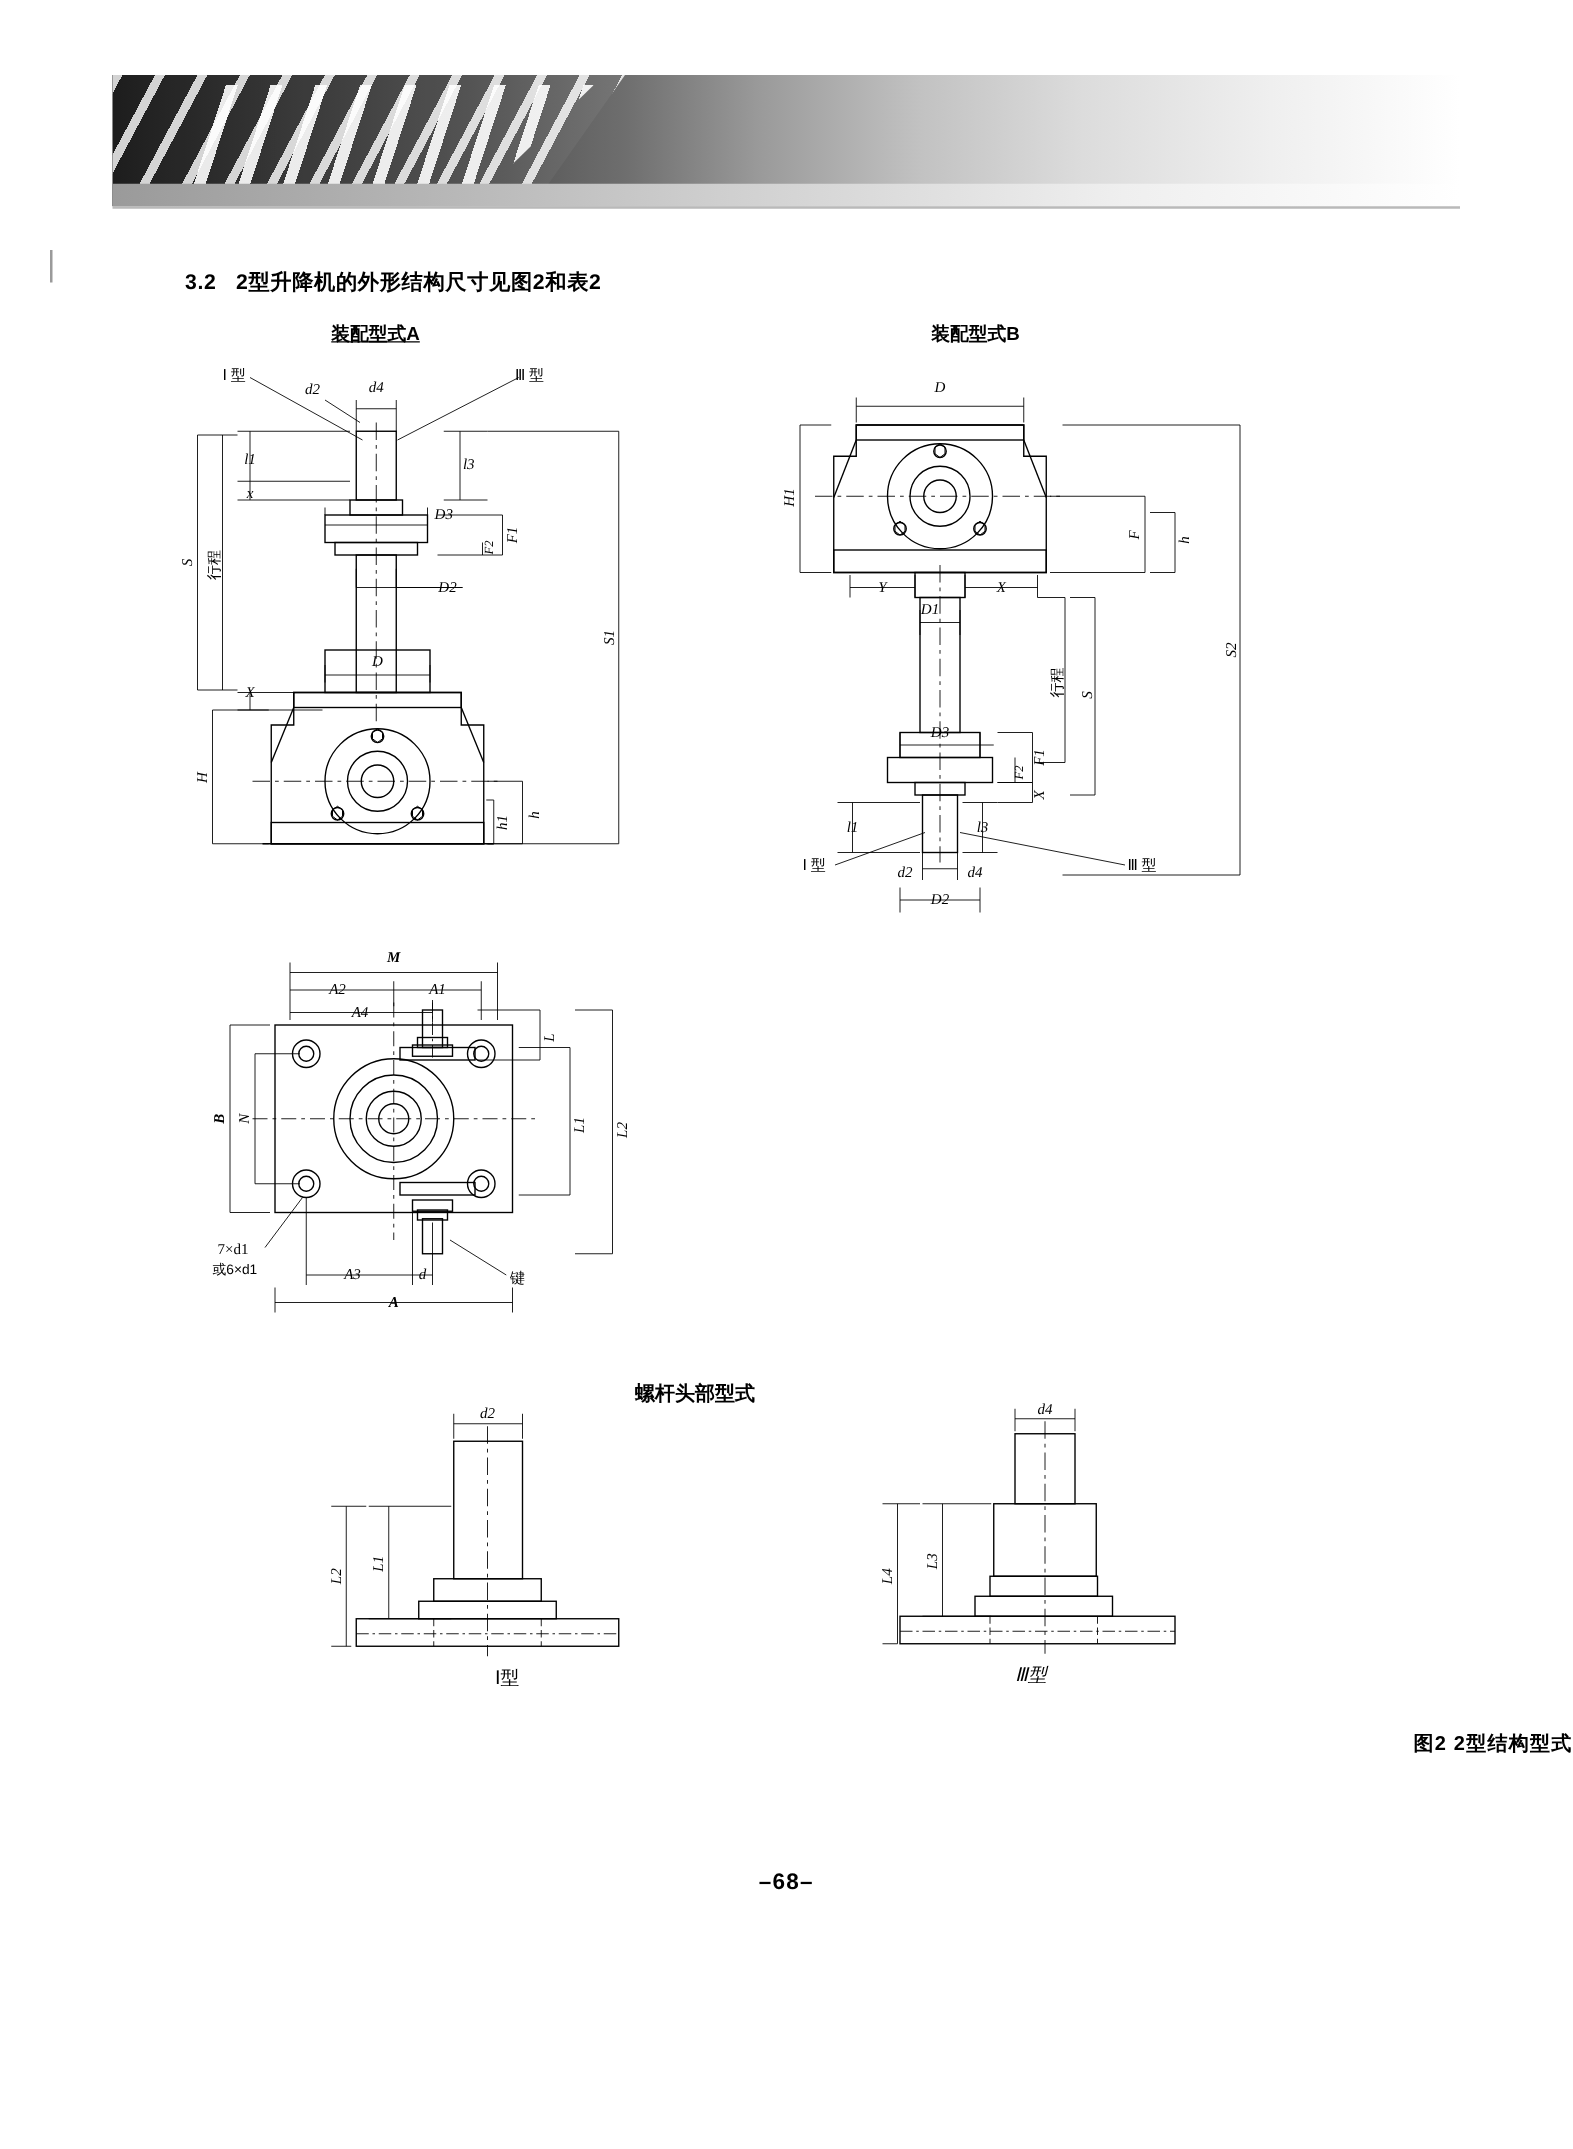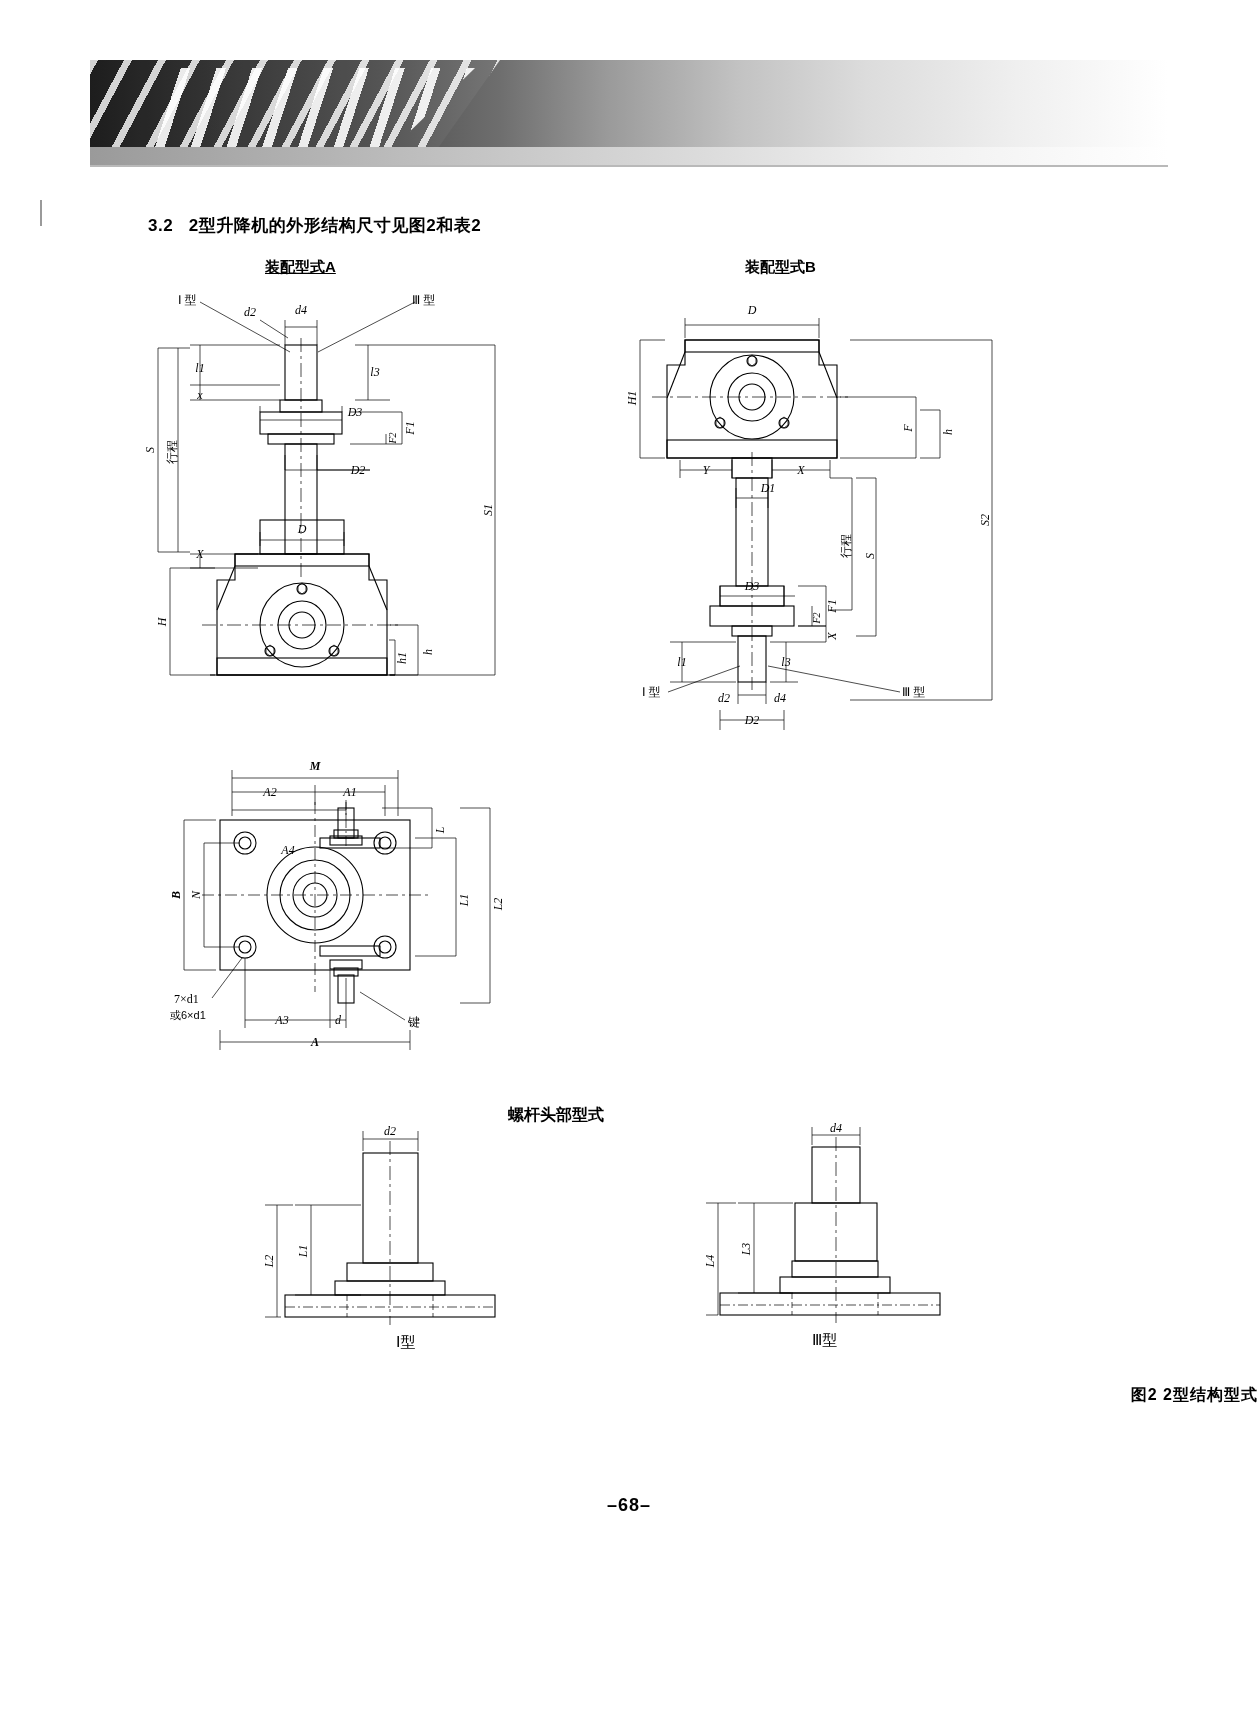--- a/index.html
+++ b/index.html
@@ -384,21 +384,21 @@
     <line x1="280" y1="412" x2="148" y2="386"></line>
   </g>
 </svg>
 
   <div class="lbl ital horiz" style="left:132px; top:30px;">D</div>
   <div class="lbl ital vert" style="left:12px; top:118px;">H1</div>
   <div class="lbl ital vert" style="left:288px; top:148px;">F</div>
   <div class="lbl ital vert" style="left:328px; top:152px;">h</div>
   <div class="lbl ital horiz" style="left:86px; top:190px;">Y</div>
   <div class="lbl ital horiz" style="left:181px; top:190px;">X</div>
-  <div class="lbl ital horiz" style="left:148px; top:208px;">D1</div>
+  <div class="lbl ital horiz" style="left:124px; top:208px;">D1</div>
   <div class="lbl cn vert" style="left:226px; top:266px;">行程</div>
   <div class="lbl ital vert" style="left:250px; top:276px;">S</div>
   <div class="lbl ital vert" style="left:365px; top:240px;">S2</div>
   <div class="lbl ital horiz" style="left:132px; top:306px;">D3</div>
   <div class="lbl ital vert" style="left:212px; top:326px;">F1</div>
   <div class="lbl ital vert" style="left:196px; top:338px; font-size:10px;">F2</div>
   <div class="lbl ital vert" style="left:212px; top:356px;">X</div>
   <div class="lbl ital horiz" style="left:62px; top:382px;">l1</div>
   <div class="lbl ital horiz" style="left:166px; top:382px;">l3</div>
   <div class="lbl ital horiz" style="left:104px; top:418px;">d2</div>
@@ -491,21 +491,21 @@
 
     <line x1="42" y1="268" x2="72" y2="228"></line>
 
     <line x1="235" y1="290" x2="190" y2="262"></line>
   </g>
 </svg>
 
   <div class="lbl ital horiz" style="left:145px; top:36px; font-weight:bold;">M</div>
   <div class="lbl ital horiz" style="left:100px; top:62px;">A2</div>
   <div class="lbl ital horiz" style="left:180px; top:62px;">A1</div>
-  <div class="lbl ital horiz" style="left:118px; top:80px;margin-top:40px;">A4</div>
+  <div class="lbl ital horiz" style="left:118px; top:80px;">A4</div>
   <div class="lbl ital vert" style="left:6px; top:165px; font-weight:bold;">B</div>
   <div class="lbl ital vert" style="left:26px; top:165px;">N</div>
   <div class="lbl ital vert" style="left:270px; top:100px;">L</div>
   <div class="lbl ital vert" style="left:294px; top:170px;">L1</div>
   <div class="lbl ital vert" style="left:328px; top:174px;">L2</div>
   <div class="lbl ital horiz" style="left:112px; top:290px;">A3</div>
   <div class="lbl ital horiz" style="left:168px; top:290px;">d</div>
   <div class="lbl ital horiz" style="left:145px; top:312px; font-weight:bold;">A</div>
   <div class="lbl" style="left:4px; top:262px; font-size:12px;">7×d1</div>
   <div class="lbl cn" style="left:0px; top:278px; font-size:11px;">或6×d1</div>
@@ -581,17 +581,17 @@
     <line x1="74" y1="78" x2="74" y2="168"></line>
 
     <line x1="26" y1="78" x2="56" y2="78"></line>
     <line x1="26" y1="190" x2="38" y2="190"></line>
     <line x1="38" y1="78" x2="38" y2="190"></line>
   </g>
 </svg>
   <div class="lbl ital horiz" style="left:156px; top:3px;">d4</div>
   <div class="lbl ital vert" style="left:66px; top:124px;">L3</div>
   <div class="lbl ital vert" style="left:30px; top:136px;">L4</div>
-  <div class="lbl cn" style="left:132px; top:206px; font-size:15px;">Ⅲ型</div>
+  <div class="lbl cn" style="left:132px; top:206px; font-size:15px;font-style:italic;">Ⅲ型</div>
 </div>
 
 <div class="fig-caption">图2    2型结构型式</div>
 <div class="page-number">–68–</div>
 
 </body></html>

